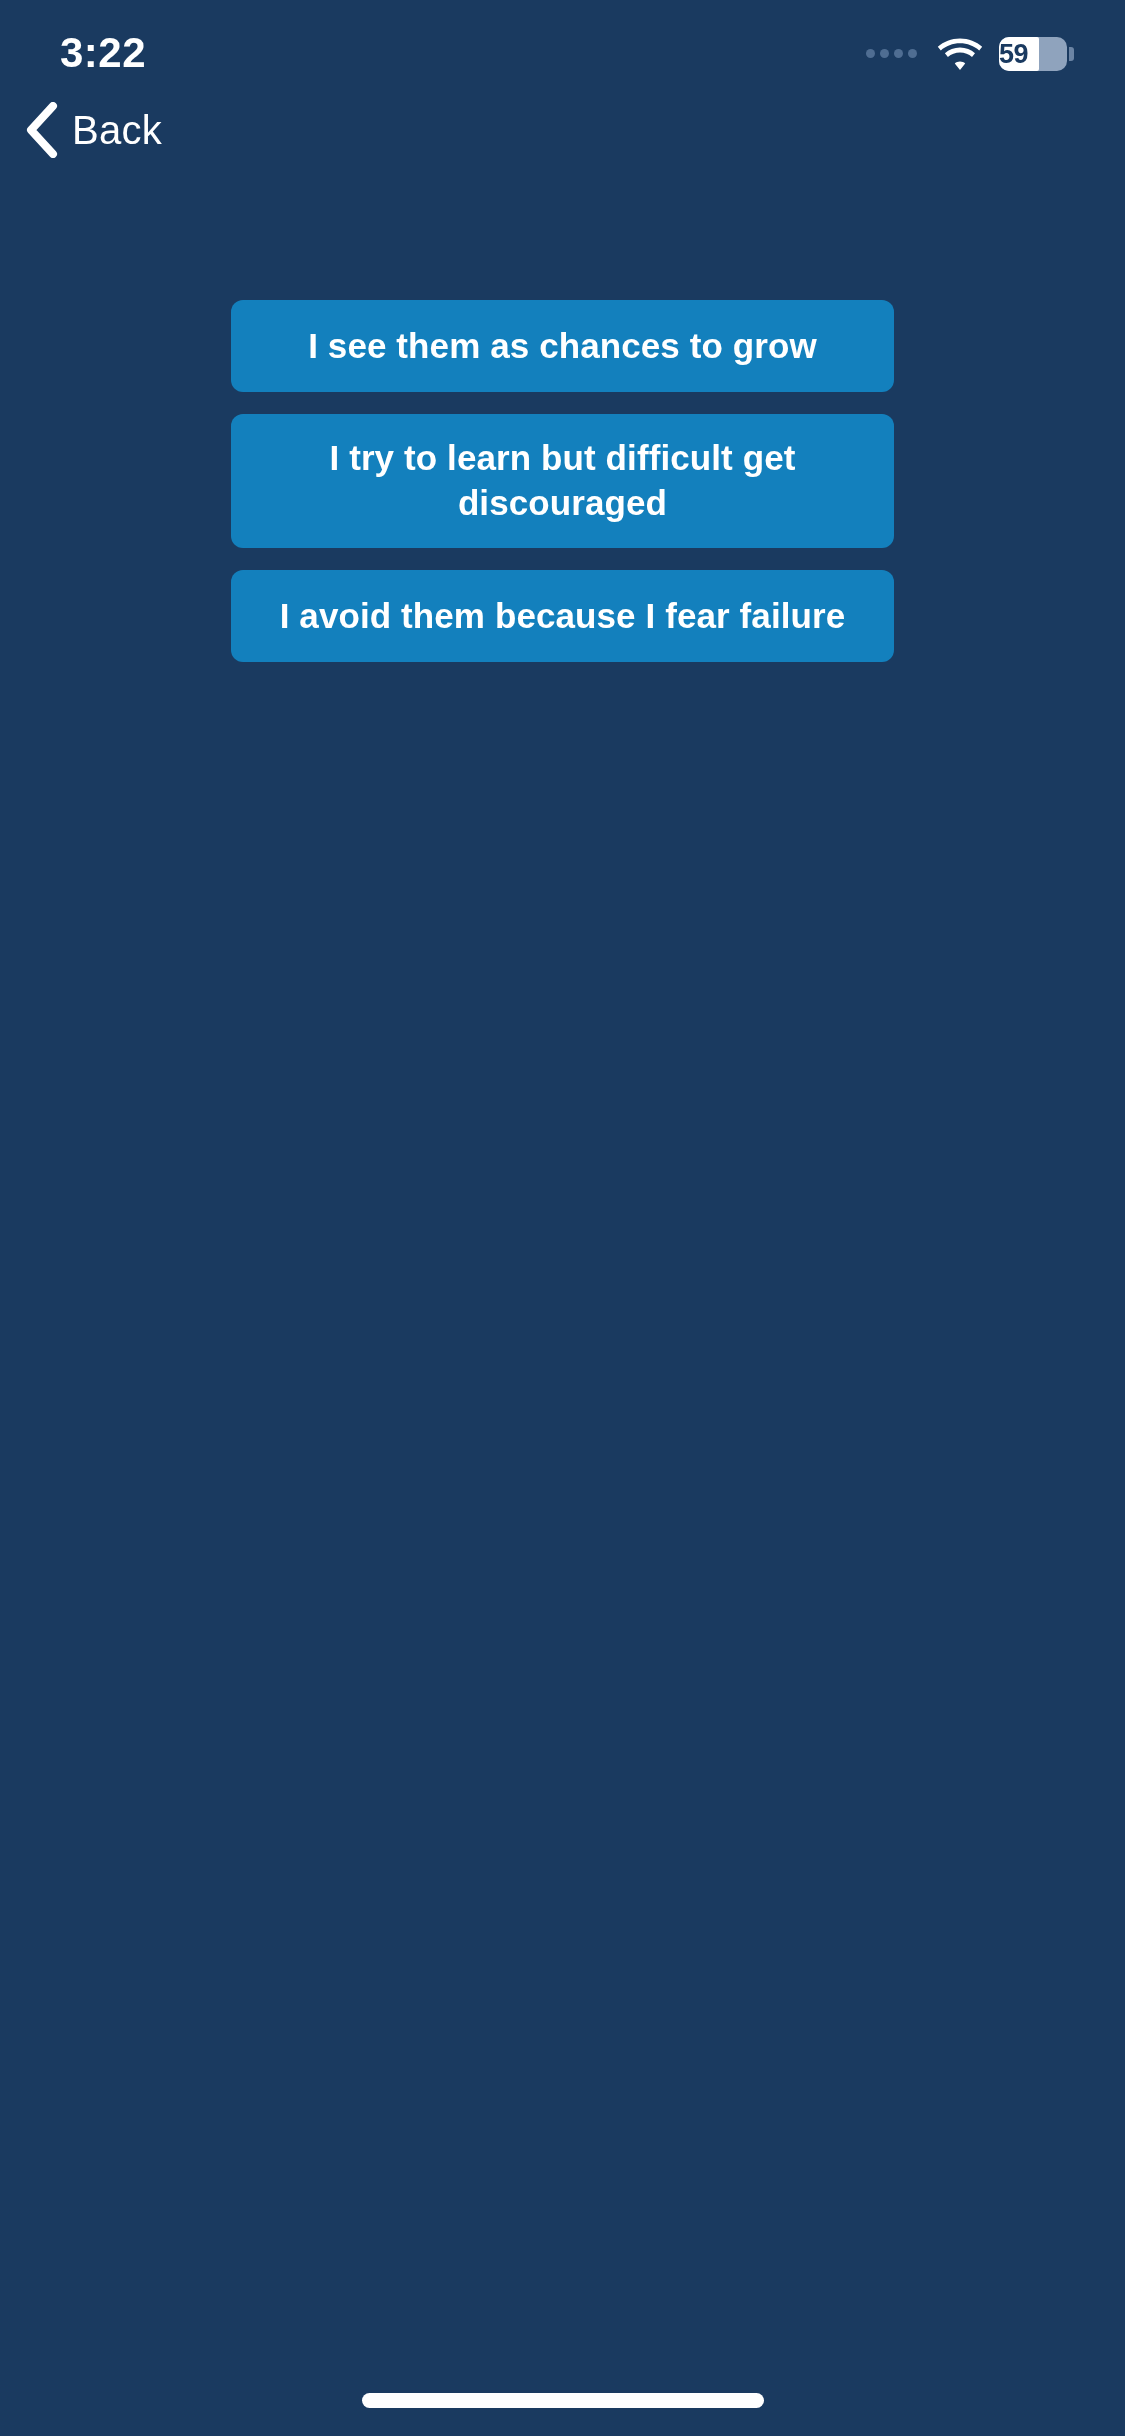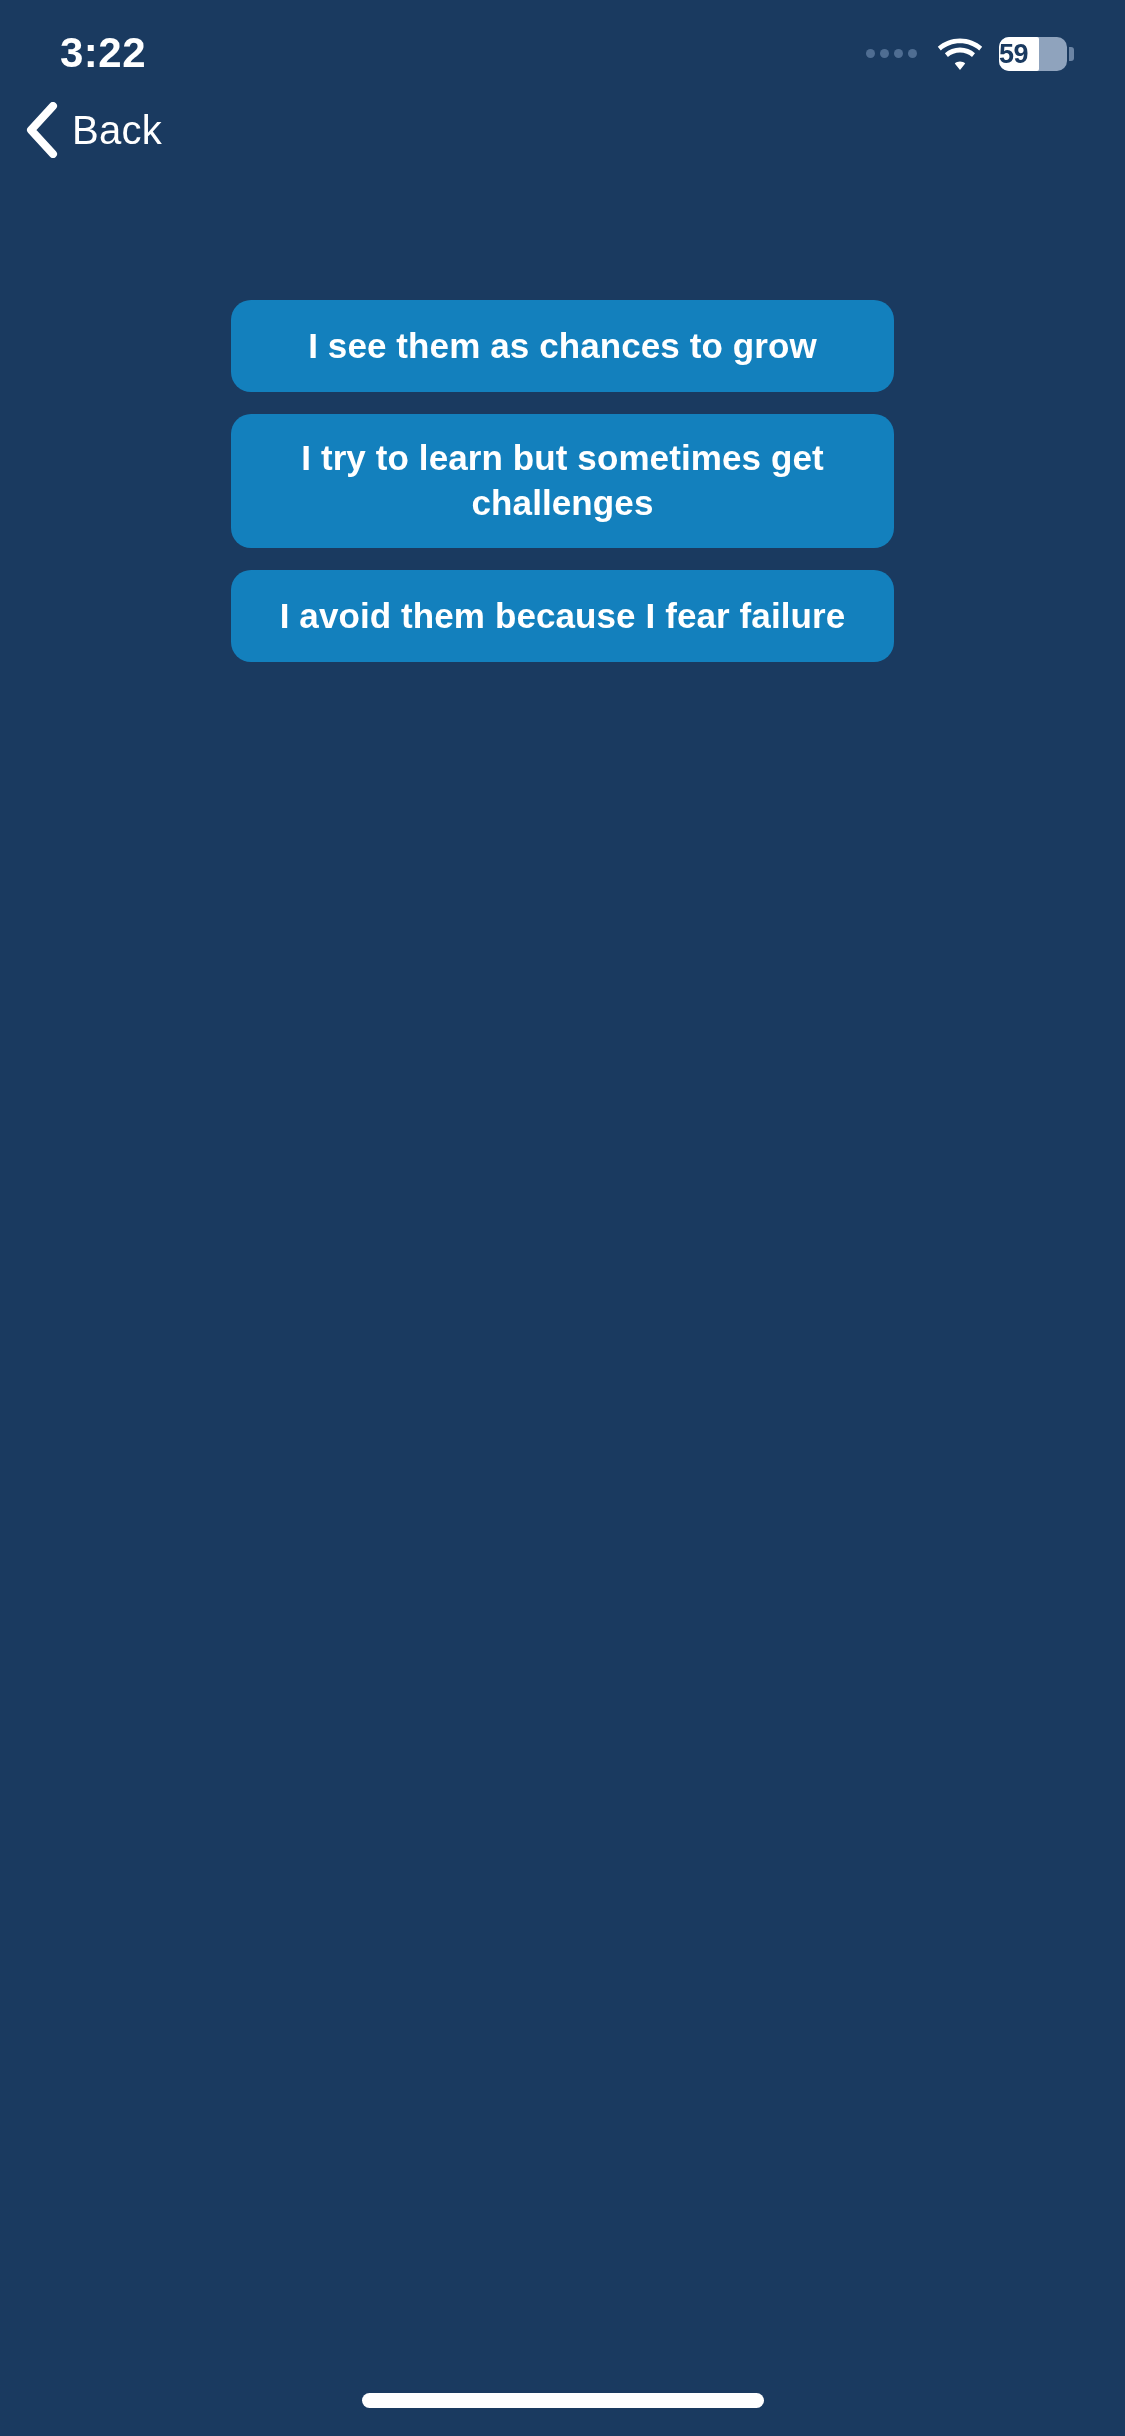--- a/index.html
+++ b/index.html
@@ -143,21 +143,21 @@
     flex-direction: column;
     align-items: center;
     gap: 22px;
   }
   .option-button {
     width: 663px;
     min-height: 92px;
     box-sizing: border-box;
     background: #1380bd;
     border: none;
-    border-radius: 20px;
+    border-radius: 12px;
     color: #ffffff;
     font-family: "Liberation Sans", sans-serif;
     font-size: 35px;
     font-weight: 700;
     font-stretch: condensed;
     line-height: 1.28;
     letter-spacing: 0.1px;
     display: flex;
     align-items: center;
     justify-content: center;
@@ -222,19 +222,19 @@
     </span>
     <span class="back-label">Back</span>
   </div>
 </div>
 
 <div class="content">
 
 
   <div class="options">
     <button class="option-button">I see them as chances to grow</button>
-    <button class="option-button two-line">I try to learn but sometimes get challenges</button>
+    <button class="option-button two-line">I try to learn but difficult get discouraged</button>
     <button class="option-button">I avoid them because I fear failure</button>
   </div>
 
 </div>
 
 <div class="home-indicator"></div>
 
 </body></html>

